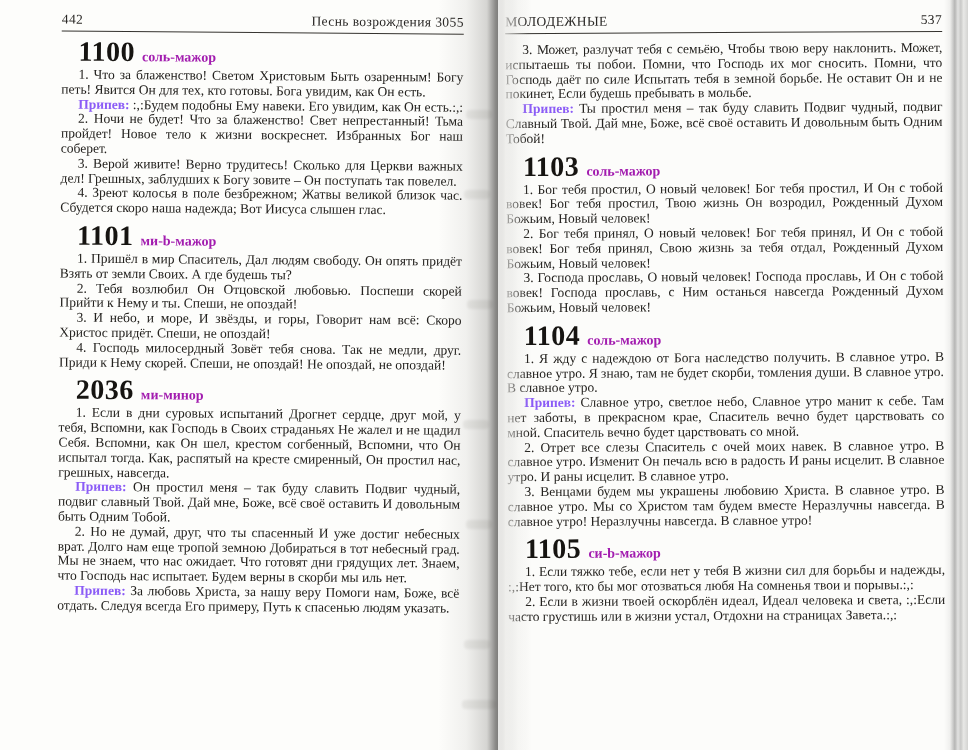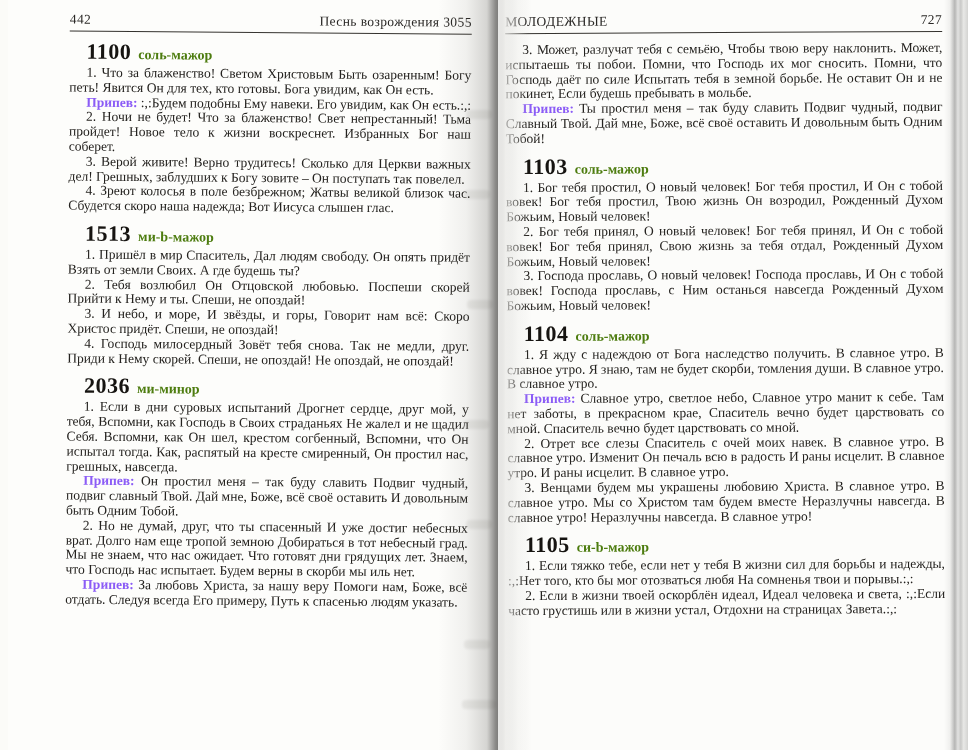--- a/index.html
+++ b/index.html
@@ -4,39 +4,39 @@
 <style>
   html,body{margin:0;padding:0;}
   body{width:968px;height:750px;overflow:hidden;background:#e8e8e4;}
   .scan{
     position:relative;width:968px;height:750px;overflow:hidden;
     background:#fbfbf8;
     font-family:"Liberation Serif","DejaVu Serif",serif;
     color:#22201d;
   }
   .page{position:absolute;top:0;height:750px;background:#fdfdfb;}
-  .page-left{left:8px;width:490px;}
+  .page-left{left:0;width:490px;}
   .page-right{left:490px;width:478px;background:#fcfcfa;}
   .page-inner{position:relative;height:100%;box-sizing:border-box;}
   .page-left .page-inner{padding:13px 26px 0 62px;transform:rotate(0.45deg);transform-origin:50% 0;}
   .page-right .page-inner{padding:13px 26px 0 15px;transform:rotate(-0.3deg);transform-origin:50% 0;}
 
   .running-head{
     display:flex;justify-content:space-between;align-items:baseline;
     font-size:13.5px;letter-spacing:.4px;
     border-bottom:1.4px solid #35332f;
     padding-bottom:3px;margin-bottom:9px;color:#2a2826;
   }
   .running-head .rh-left{white-space:nowrap;}
   .running-head .rh-right{white-space:nowrap;}
 
   .song{margin:0;}
   .song-heading{margin:9px 0 3px 17px;display:flex;align-items:baseline;gap:7px;}
-  .song-number{font-weight:bold;font-size:22px;line-height:22px;color:#161411;letter-spacing:.5px;}
-  .song-key{font-weight:bold;font-size:14px;color:#4d7c0f;}
+  .song-number{font-weight:bold;font-size:28px;line-height:22px;color:#161411;letter-spacing:.5px;}
+  .song-key{font-weight:bold;font-size:14px;color:#a21caf;}
   .para{
     margin:0;font-size:13.5px;line-height:14.8px;
     text-align:justify;text-indent:17px;color:#24221f;
   }
   .para b{color:#8b5cf6;}
 
   
   .gutter{
     position:absolute;left:438px;top:0;width:94px;height:750px;pointer-events:none;z-index:5;
     background:linear-gradient(90deg,
@@ -89,21 +89,21 @@
               <span class="song-key">соль-мажор</span>
             </div>
             <p class="para">1. Что за блаженство! Светом Христовым Быть озаренным! Богу петь! Явится Он для тех, кто готовы. Бога увидим, как Он есть.</p>
             <p class="para"><b>Припев: </b>:,:Будем подобны Ему навеки. Его увидим, как Он есть.:,:</p>
             <p class="para">2. Ночи не будет! Что за блаженство! Свет непрестанный! Тьма пройдет! Новое тело к жизни воскреснет. Избранных Бог наш соберет.</p>
             <p class="para">3. Верой живите! Верно трудитесь! Сколько для Церкви важных дел! Грешных, заблудших к Богу зовите – Он поступать так повелел.</p>
             <p class="para">4. Зреют колосья в поле безбрежном; Жатвы великой близок час. Сбудется скоро наша надежда; Вот Иисуса слышен глас.</p>
           </section>
           <section class="song">
             <div class="song-heading">
-              <span class="song-number">1513</span>
+              <span class="song-number">1101</span>
               <span class="song-key">ми-b-мажор</span>
             </div>
             <p class="para">1. Пришёл в мир Спаситель, Дал людям свободу. Он опять придёт Взять от земли Своих. А где будешь ты?</p>
             <p class="para">2. Тебя возлюбил Он Отцовской любовью. Поспеши скорей Прийти к Нему и ты. Спеши, не опоздай!</p>
             <p class="para">3. И небо, и море, И звёзды, и горы, Говорит нам всё: Скоро Христос придёт. Спеши, не опоздай!</p>
             <p class="para">4. Господь милосердный Зовёт тебя снова. Так не медли, друг. Приди к Нему скорей. Спеши, не опоздай! Не опоздай, не опоздай!</p>
           </section>
           <section class="song">
             <div class="song-heading">
               <span class="song-number">2036</span>
@@ -115,21 +115,21 @@
             <p class="para"><b>Припев: </b>За любовь Христа, за нашу веру Помоги нам, Боже, всё отдать. Следуя всегда Его примеру, Путь к спасенью людям указать.</p>
           </section>
         </div>
     </div>
   </div>
 
   <div class="page page-right">
     <div class="page-inner">
       <div class="running-head">
         <span class="rh-left">МОЛОДЕЖНЫЕ</span>
-        <span class="rh-right">727</span>
+        <span class="rh-right">537</span>
       </div>
       <div class="songs" id="songs-right">
           <section class="song">
             <p class="para">3. Может, разлучат тебя с семьёю, Чтобы твою веру наклонить. Может, испытаешь ты побои. Помни, что Господь их мог сносить. Помни, что Господь даёт по силе Испытать тебя в земной борьбе. Не оставит Он и не покинет, Если будешь пребывать в мольбе.</p>
             <p class="para"><b>Припев: </b>Ты простил меня – так буду славить Подвиг чудный, подвиг Славный Твой. Дай мне, Боже, всё своё оставить И довольным быть Одним Тобой!</p>
           </section>
           <section class="song">
             <div class="song-heading">
               <span class="song-number">1103</span>
               <span class="song-key">соль-мажор</span>

